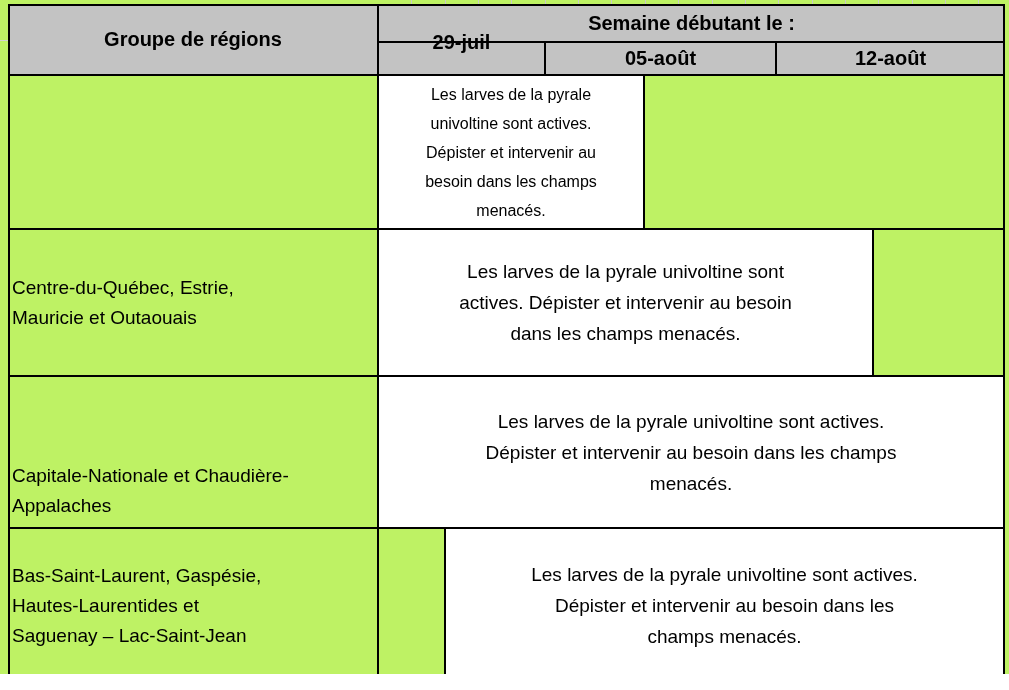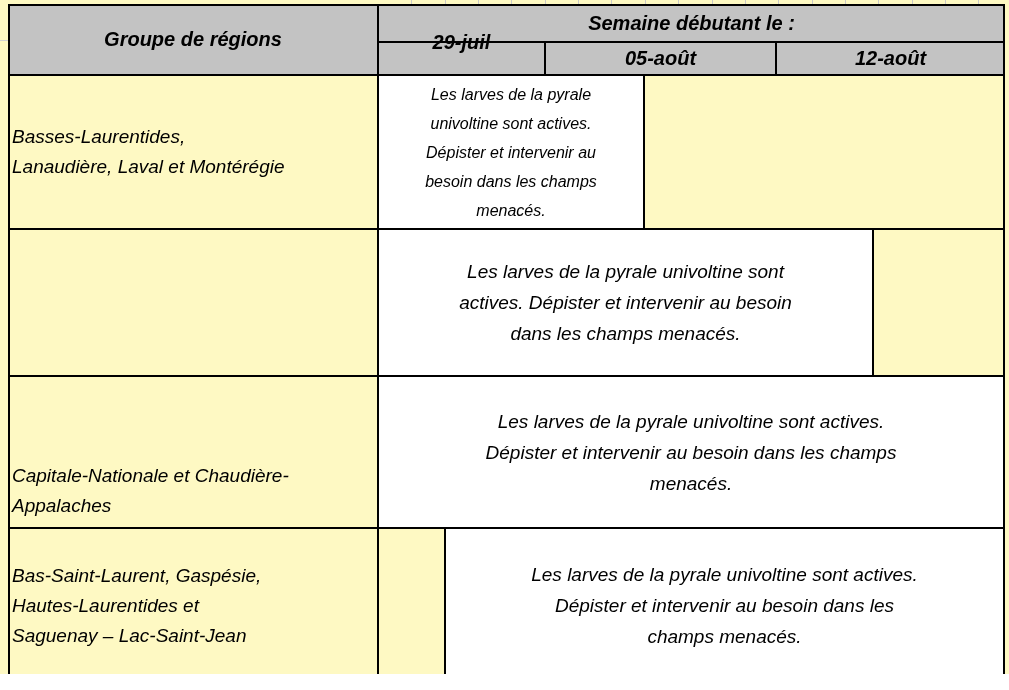--- a/index.html
+++ b/index.html
@@ -1,18 +1,18 @@
 <!DOCTYPE html>
 <html><head>
 <meta charset="utf-8">
 <style>
   html,body { margin:0; padding:0; background:#ffffff; }
   #page {
-    position:relative; width:1009px; height:674px; background:#fef9c3;
-    font-family:"Liberation Sans", sans-serif; color:#000; overflow:hidden;font-style:italic;
+    position:relative; width:1009px; height:674px; background:#bef264;
+    font-family:"Liberation Sans", sans-serif; color:#000; overflow:hidden;
   }
   .frame {
     position:absolute; left:8px; top:4px; width:997px; height:680px;
     border:2px solid #000; box-sizing:border-box; background:transparent;
   }
   .fill { position:absolute; }
   .line { position:absolute; background:#000; }
   .cell {
     position:absolute; display:flex; align-items:center; box-sizing:border-box;
     white-space:pre-line;
@@ -40,23 +40,23 @@
   <div class="cell center hdr" style="left:10px; top:6px; width:366px; height:67px;">Groupe de régions</div>
 
   <div class="cell center hdr" style="left:378px; top:4px; width:627px; height:38px;">Semaine débutant le :</div>
 
   <div class="cell center hdr" style="left:378px; top:26px; width:167px; height:33px;">29-juil</div>
 
   <div class="cell center hdr" style="left:545px; top:42px; width:231px; height:33px;">05-août</div>
 
   <div class="cell center hdr" style="left:776px; top:42px; width:229px; height:33px;">12-août</div>
 
-  <div class="cell region" style="left:12px; top:76px; width:364px; height:152px;">Basses-Laurentides,
-Lanaudière, Laval et Montérégie</div>
 
+  <div class="cell region" style="left:12px; top:230px; width:364px; height:145px;">Centre-du-Québec, Estrie,
+Mauricie et Outaouais</div>
 
   <div class="cell region" style="left:12px; top:377px; width:366px; height:150px;margin-top:39px;">Capitale-Nationale et Chaudière-
 Appalaches</div>
 
   <div class="cell region" style="left:12px; top:529px; width:364px; height:154px;">Bas-Saint-Laurent, Gaspésie,
 Hautes-Laurentides et
 Saguenay – Lac-Saint-Jean</div>
 
   <div class="line" style="left:377px; top:4px; width:2px; height:680px;"></div>
   <div class="line" style="left:378px; top:41px; width:627px; height:2px;"></div>

